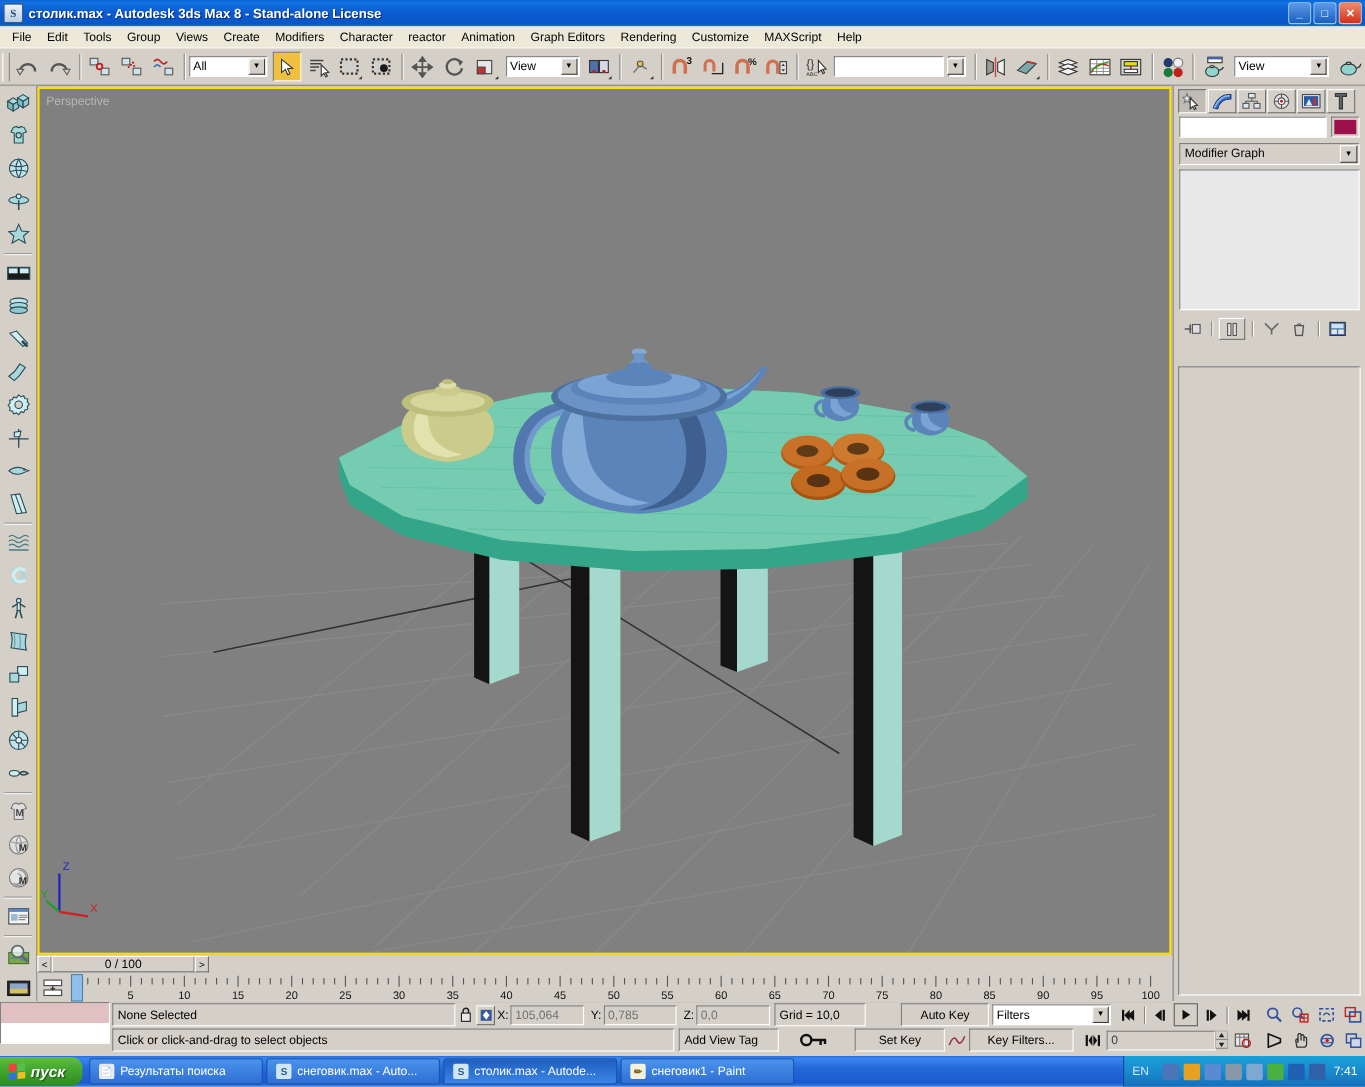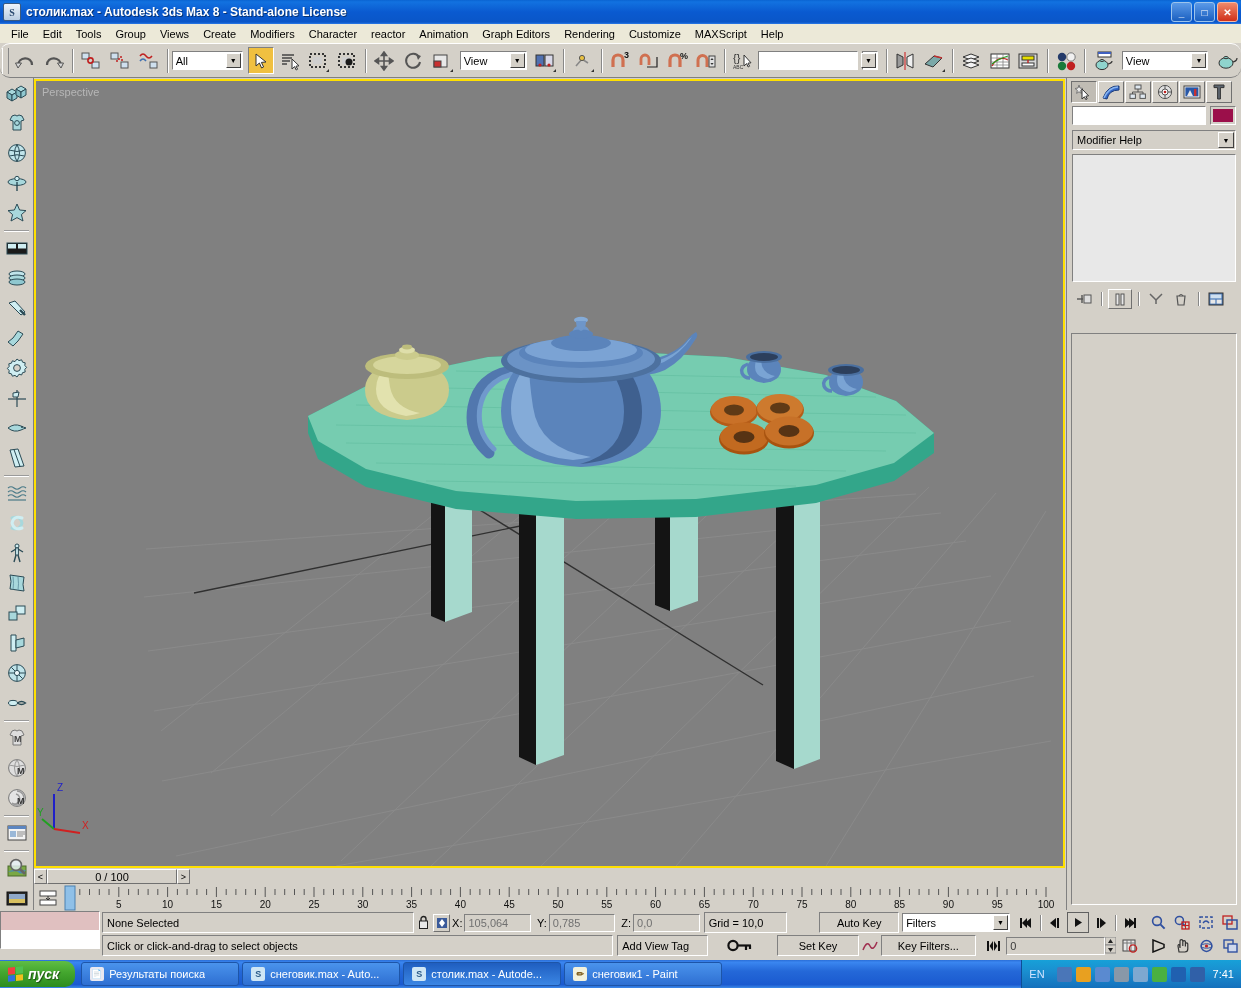--- a/index.html
+++ b/index.html
@@ -47,21 +47,21 @@
     background:#ece9d8;display:flex;align-items:center;padding-left:4px;
     box-sizing:border-box;
   }
   .menubar .mi{padding:2px 7px;font-size:11px;color:#000;white-space:nowrap;}
 
   
   .maintb{
     position:absolute;left:0;top:43px;width:1241px;height:35px;
     background:#d4d0c8;
     border-top:1px solid #fff;border-bottom:1px solid #808080;
-    box-sizing:border-box;display:flex;align-items:center;border-radius:10px;
+    box-sizing:border-box;display:flex;align-items:center;
   }
   .tbgrip{width:5px;height:26px;margin:0 2px 0 2px;
     border-left:1px solid #fff;border-right:1px solid #888;}
   .tbsep{width:1px;height:24px;margin:0 4px;background:#888;
          box-shadow:1px 0 0 #fff;}
   .tbtn{
     width:27px;height:27px;margin:0 1px;
     display:flex;align-items:center;justify-content:center;
     position:relative;box-sizing:border-box;border:1px solid transparent;
   }
@@ -908,21 +908,21 @@
     </div>
 
     <div class="cp-row">
       <div class="cp-name"></div>
       <div class="cp-color">
           <i id="objcolor" style="background: rgb(155, 15, 74);"></i>
         </div>
     </div>
 
     <div class="cp-modlist">
-      <span>Modifier Help</span>
+      <span>Modifier Graph</span>
       <span class="arrow" style="position:absolute;right:1px;top:1px;width:16px;height:16px;background:#d4d0c8;border:1px solid #fff;border-right-color:#404040;border-bottom-color:#404040;display:flex;align-items:center;justify-content:center;font-size:7px;box-sizing:border-box;">▼</span>
     </div>
 
     <div class="cp-stack"></div>
 
     <div class="cp-stackbtns">
       <div class="sbtn">
         <svg width="17" height="14" viewBox="0 0 17 14">
             <path d="M1 7 L7 7" stroke="#555" stroke-width="1.4"></path>
             <path d="M6 3 L6 11" stroke="#555" stroke-width="1.4"></path>

